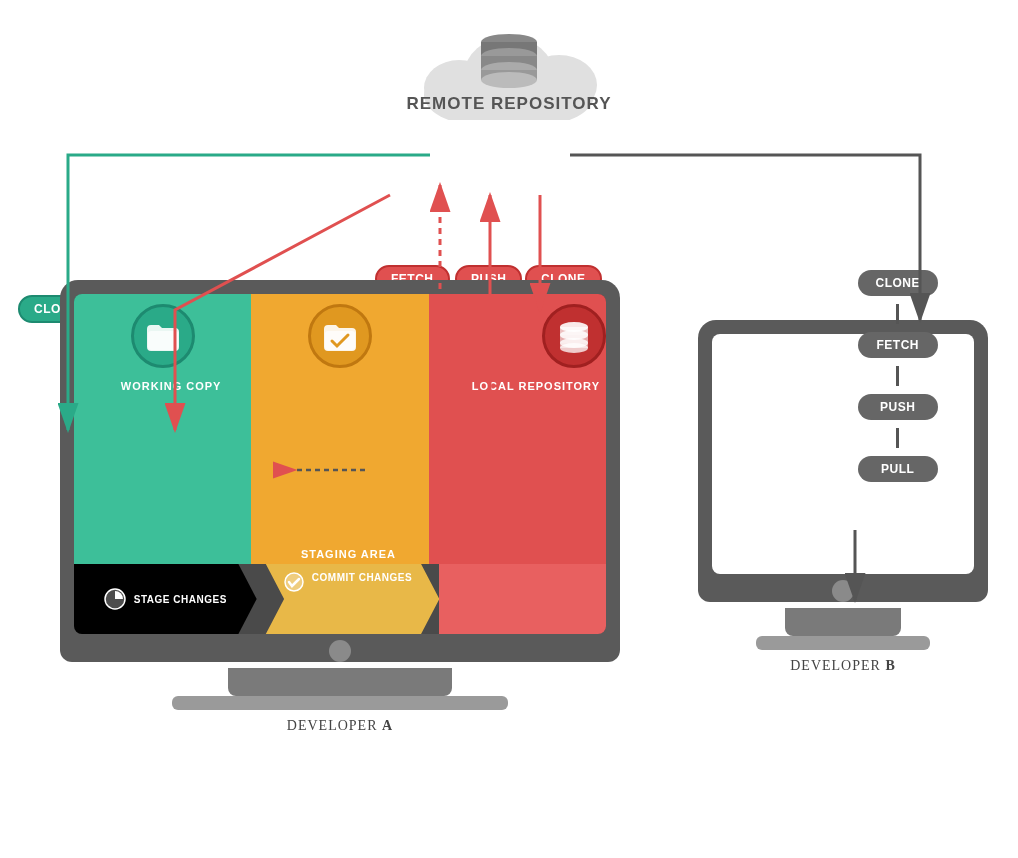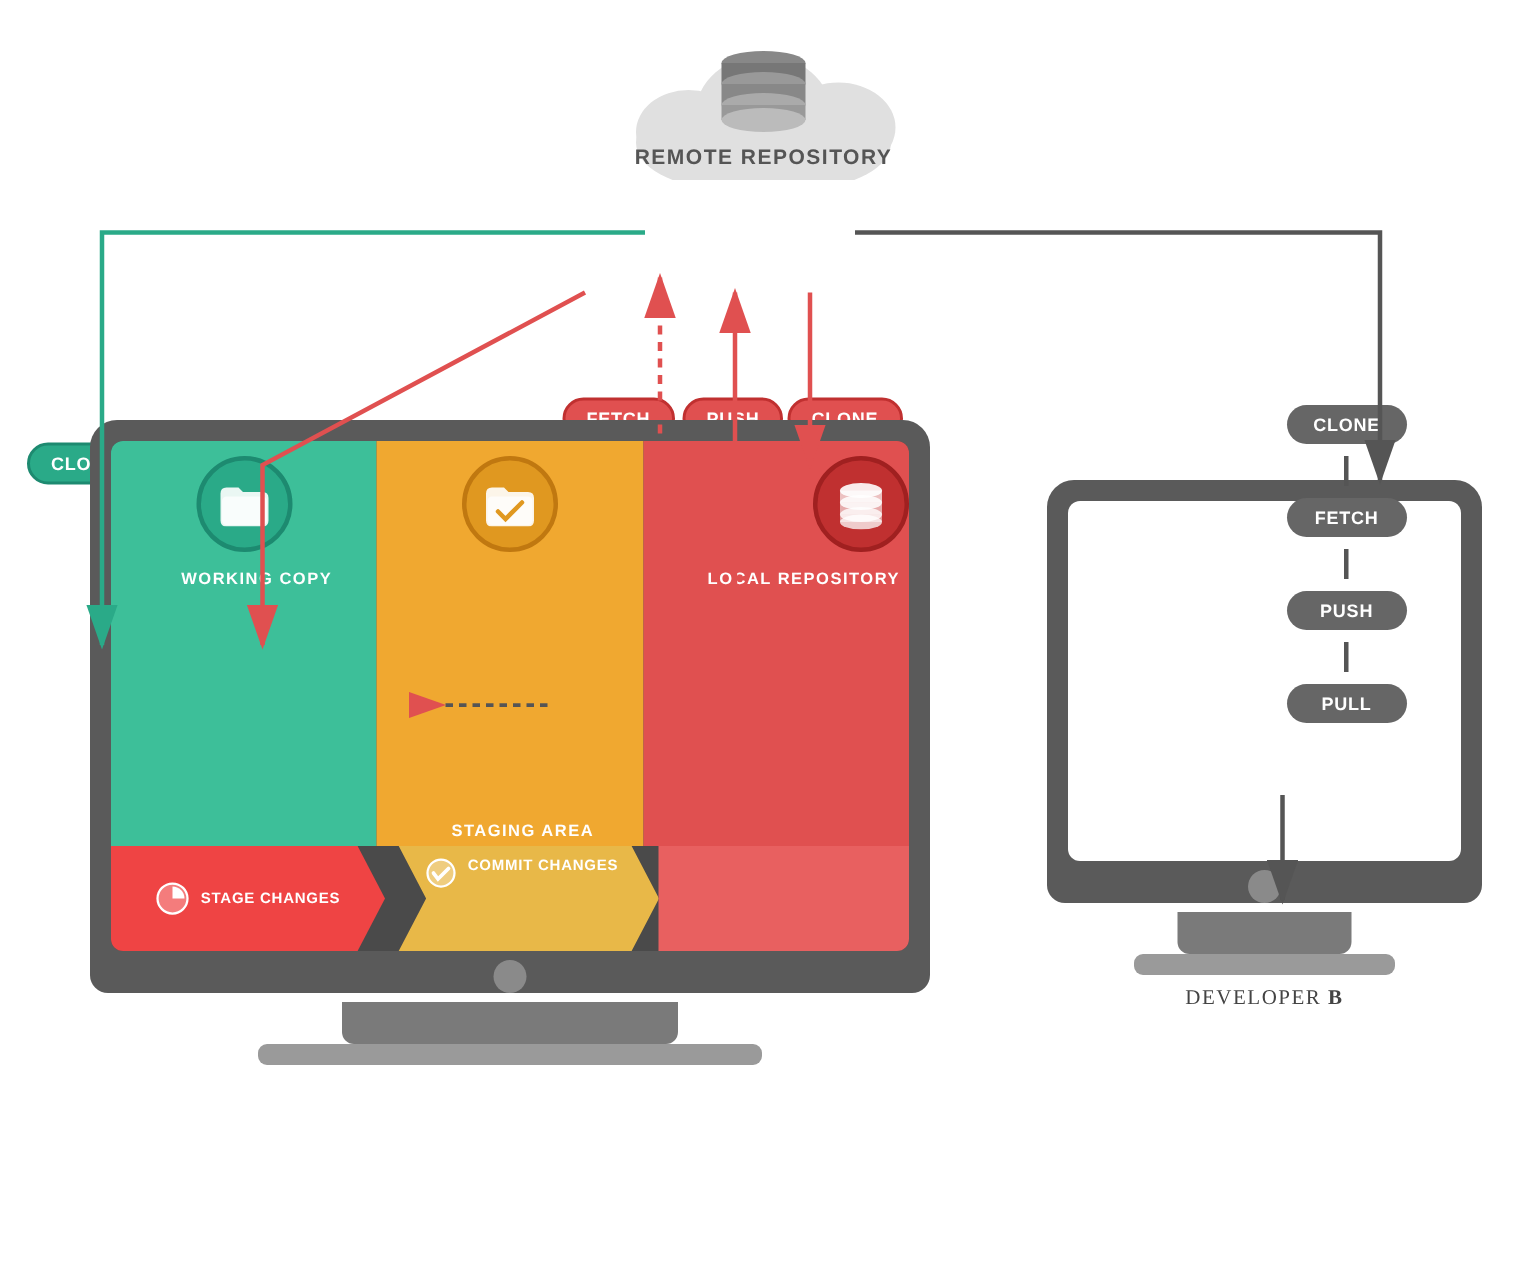--- a/index.html
+++ b/index.html
@@ -143,28 +143,29 @@
       text-transform: uppercase;
       margin-left: 17px;
     }
 
     
     .screen-actions {
       display: flex;
       height: 70px;
     }
     .action-stage {
-      background: #ef4444;
+      background: #000000;
       flex: 1;
       display: flex;
       align-items: center;
       justify-content: center;
       gap: 8px;
       padding: 8px;
       clip-path: polygon(0 0, 90% 0, 100% 50%, 90% 100%, 0 100%);
+      text-decoration: underline;
     }
     .action-commit {
       background: #e8b848;
       flex: 1;
       display: flex;
       align-items: flex-start;
       justify-content: center;
       gap: 8px;
       padding: 8px;
       clip-path: polygon(5% 0, 90% 0, 100% 50%, 90% 100%, 5% 100%, 15% 50%);
@@ -304,21 +305,21 @@
         <ellipse cx="100" cy="32" rx="28" ry="8" fill="#888"></ellipse>
         <rect x="72" y="32" width="56" height="14" fill="#777"></rect>
         <ellipse cx="100" cy="46" rx="28" ry="8" fill="#999"></ellipse>
         <rect x="72" y="46" width="56" height="14" fill="#888"></rect>
         <ellipse cx="100" cy="60" rx="28" ry="8" fill="#aaa"></ellipse>
         <rect x="72" y="60" width="56" height="10" fill="#999"></rect>
         <ellipse cx="100" cy="70" rx="28" ry="8" fill="#bbb"></ellipse>
       </svg>
       
       <div style="position:absolute; bottom:6px; left:50%; transform:translateX(-50%); white-space:nowrap;">
-        <span style="font-size:14px; font-weight:900; color:#555; letter-spacing:1px;">REMOTE REPOSITORY</span>
+        <span style="font-size:17px; font-weight:900; color:#555; letter-spacing:1px;">REMOTE REPOSITORY</span>
       </div>
     </div>
   </div>
 
   <div style="position:absolute; top:295px; left:18px;">
     <span class="pill pill-green">CLONE</span>
   </div>
 
   <div style="position:absolute; top:280px; left:145px;">
     <span class="pill">PULL</span>
@@ -400,20 +401,23 @@
             <div class="action-label">COMMIT CHANGES</div>
           </div>
 
           <div style="background:#e86060; flex:1;"></div>
         </div>
       </div>
       <div class="monitor-button"></div>
     </div>
     <div class="monitor-stand"></div>
     <div class="monitor-base"></div>
+    <div class="developer-label">
+      <span>DEVELOPER</span> <strong>A</strong>
+    </div>
   </div>
 
   <div class="monitor-b">
     <div class="monitor-frame">
       <div class="monitor-screen-b">
       </div>
       <div class="monitor-button"></div>
     </div>
     <div class="monitor-stand"></div>
     <div class="monitor-base"></div>

